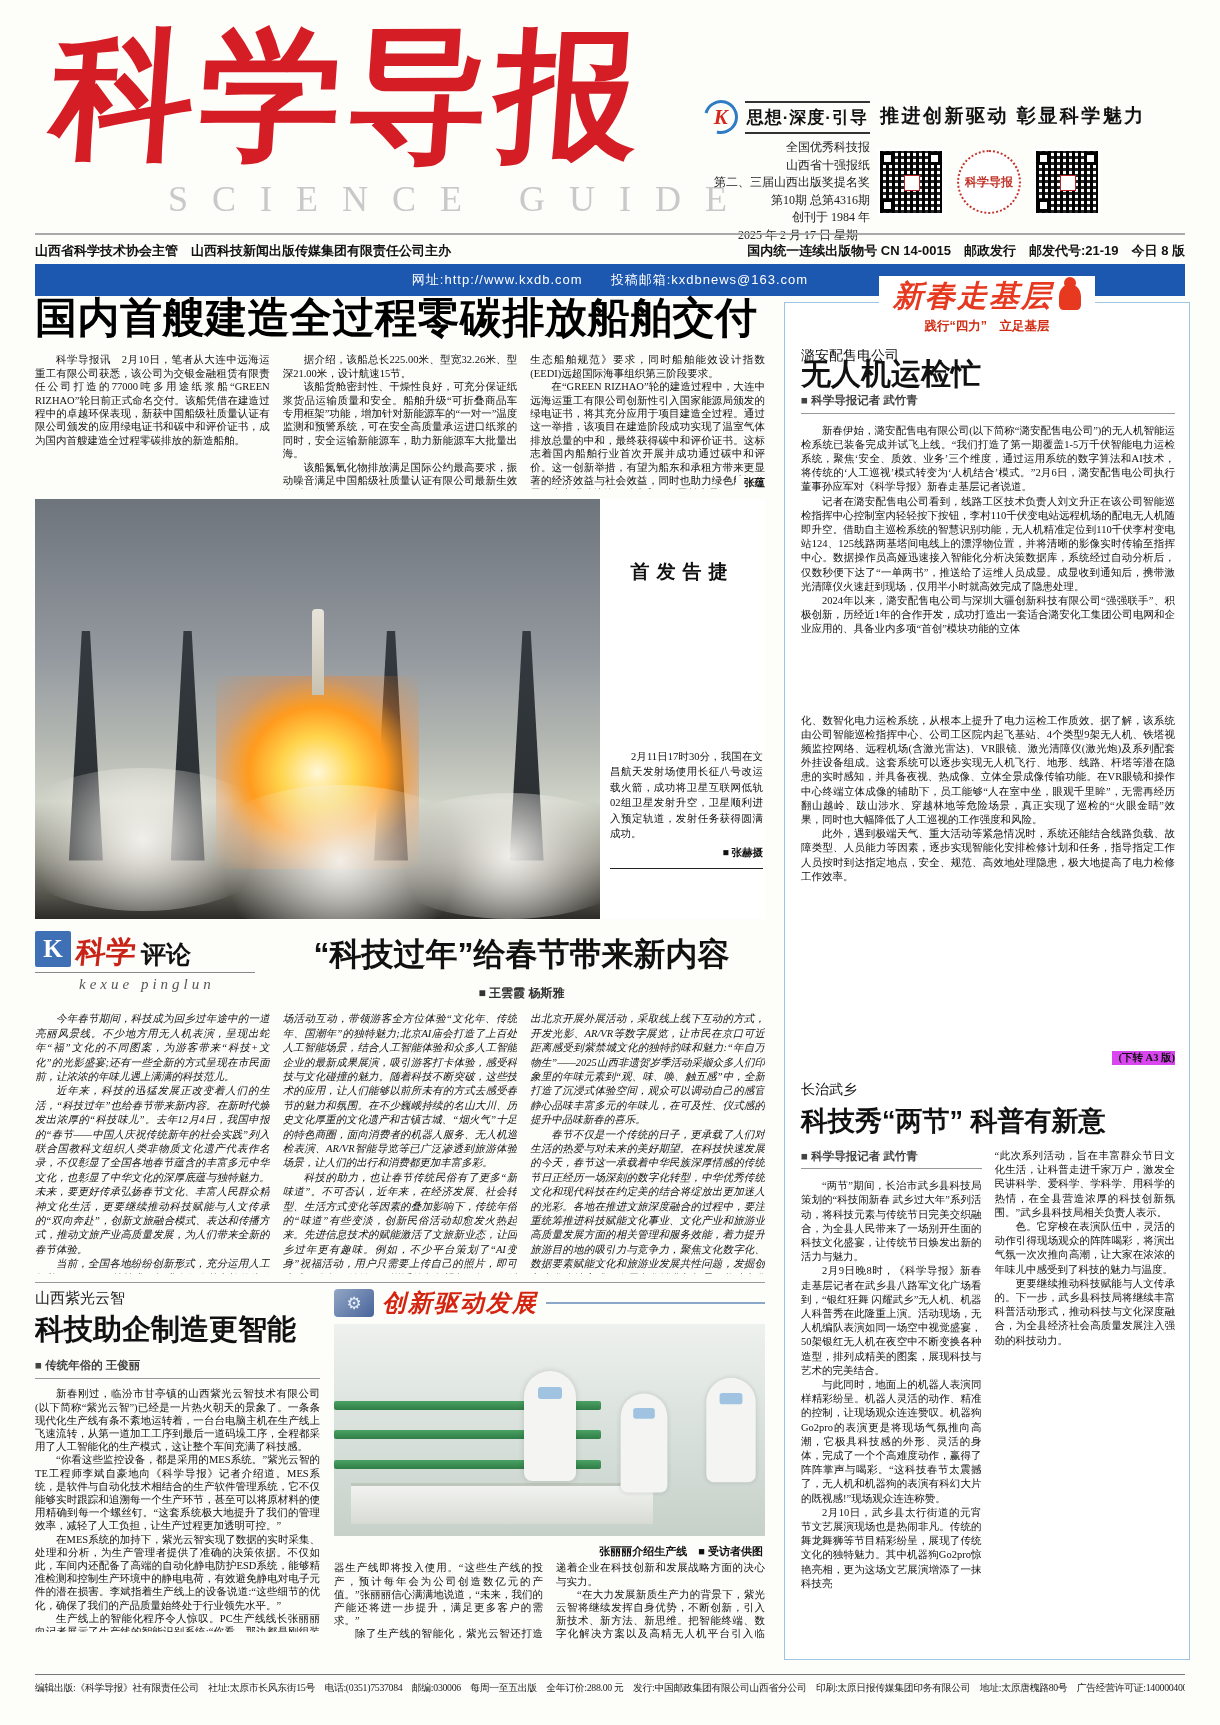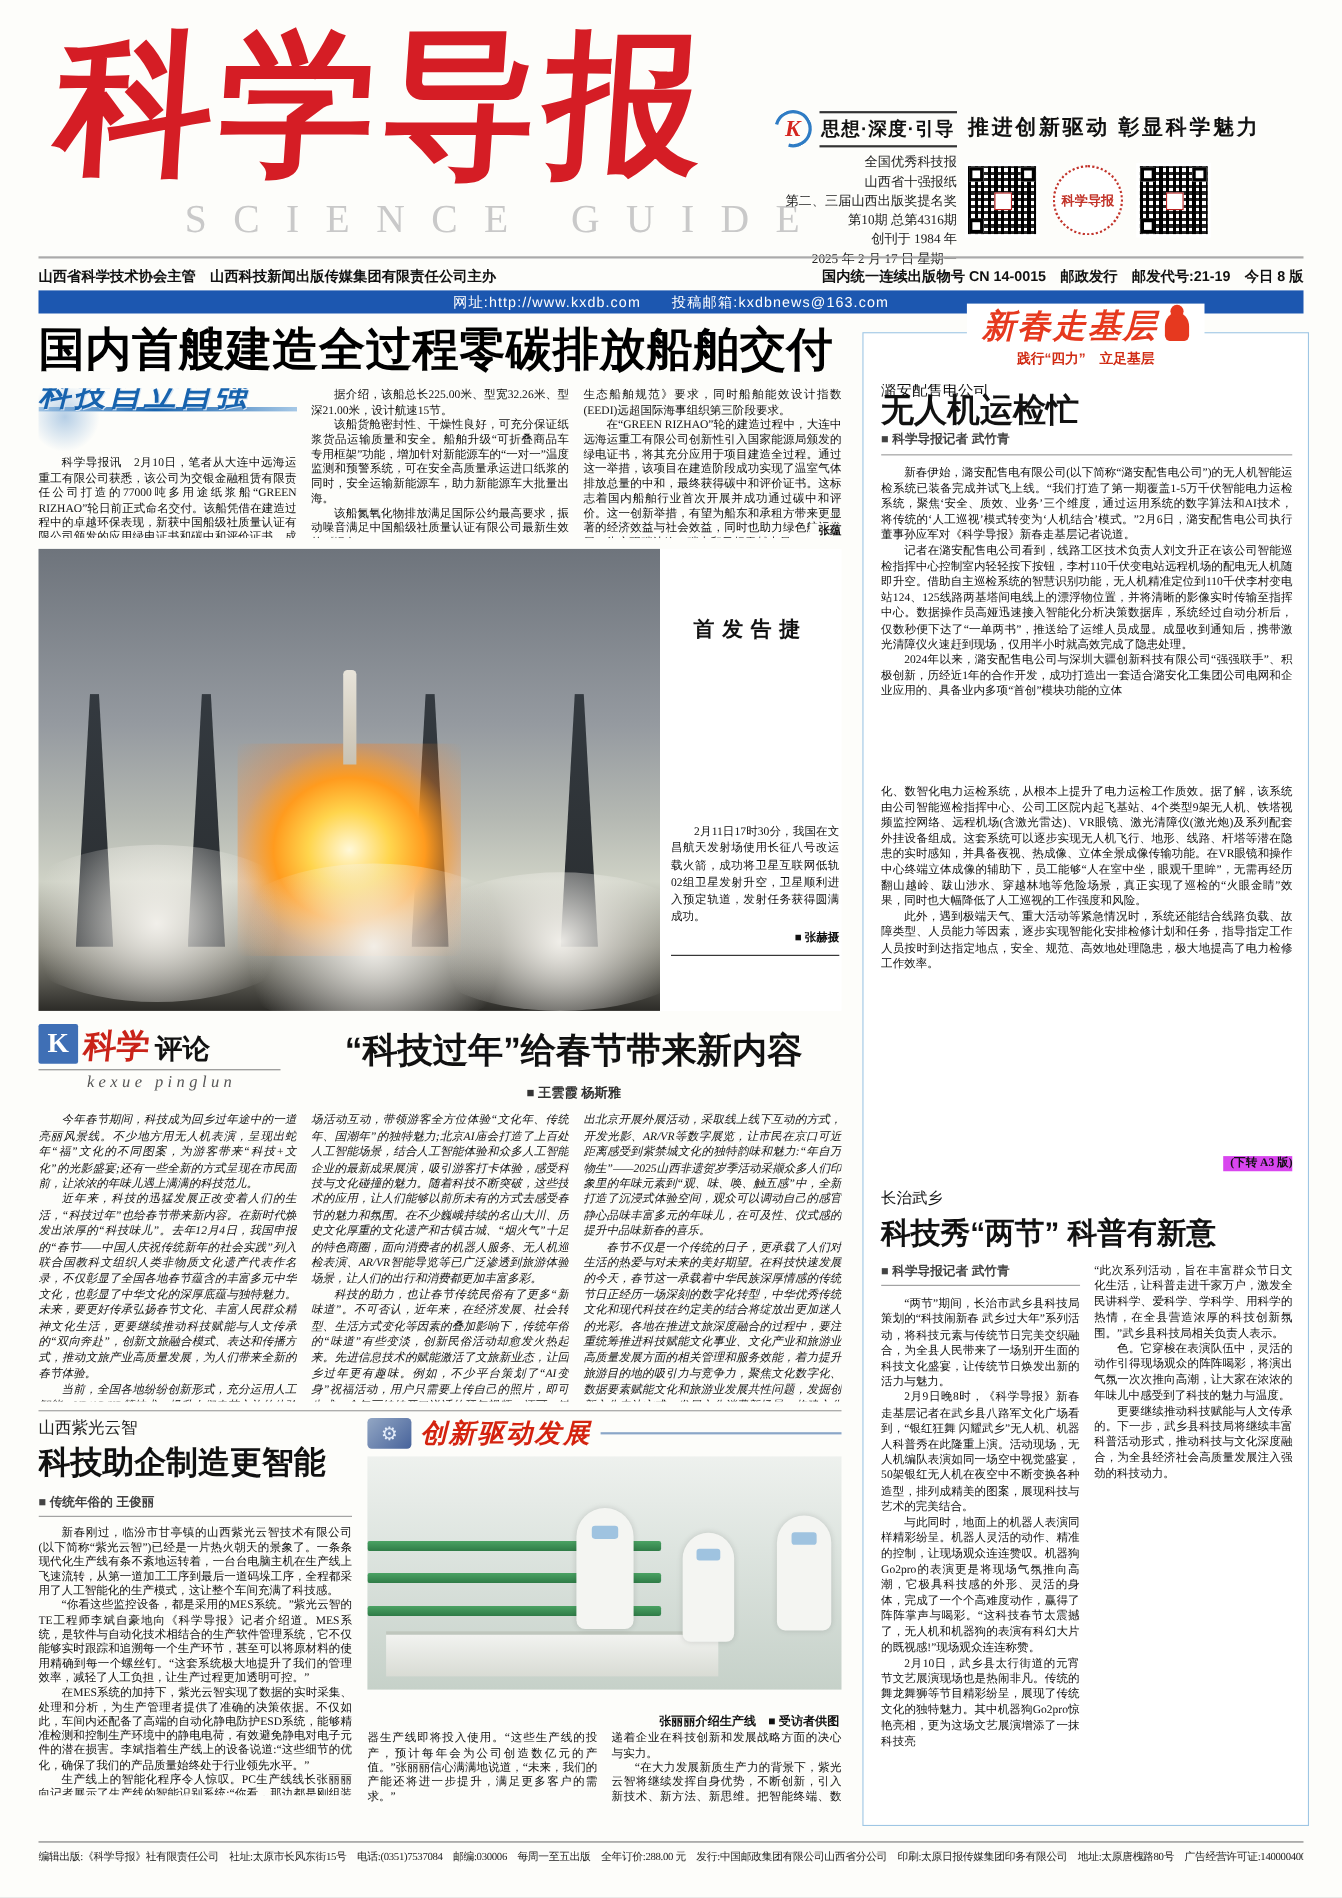--- a/index.html
+++ b/index.html
@@ -28,21 +28,21 @@
   .qr .eye{position:absolute;width:13px;height:13px;border:3px solid #000;background:#fff;box-sizing:border-box;}
   .qr .eye.tl{left:1px;top:1px}.qr .eye.tr{right:1px;top:1px}.qr .eye.bl{left:1px;bottom:1px}
   .qr .logo-dot{position:absolute;left:24px;top:24px;width:14px;height:14px;background:#fff;border:1px solid #b22;
                 color:#b22;font-size:7px;line-height:6px;text-align:center;overflow:hidden;}
   .stamp{width:60px;height:60px;border:2px dotted #c2342a;border-radius:50%;display:grid;place-items:center;
          color:#c2342a;font-size:12px;font-weight:700;text-align:center;line-height:14px;background:#fff;}
   
   .top-rule{position:absolute;left:35px;right:35px;top:233px;height:2px;background:#aaa;}
   .pub-row{position:absolute;left:35px;right:35px;top:242px;display:flex;justify-content:space-between;
            font-size:13px;font-weight:700;font-family:"Liberation Sans",sans-serif;}
-  .blue-bar{position:absolute;left:35px;right:35px;top:264px;height:21px;background:#1c57b0;color:#fff;
+  .blue-bar{position:absolute;left:35px;right:35px;top:264px;height:32px;background:#1c57b0;color:#fff;
             display:grid;place-items:center;font-size:13px;letter-spacing:1px;font-family:"Liberation Sans",sans-serif;}
   
   .left-main{position:absolute;left:35px;top:293px;width:730px;}
   .lead-headline{margin:0;font-size:42px;line-height:1.2;font-weight:900;letter-spacing:0.5px;color:#000;
                  font-family:"Liberation Sans",sans-serif;white-space:nowrap;}
   .lead-cols{margin-top:10px;display:flex;gap:13px;height:136px;overflow:hidden;}
   .col{flex:1;font-size:10.5px;line-height:13.4px;text-align:justify;overflow:hidden;position:relative;}
   .col p{margin:0;text-indent:2em;}
   .cont p:first-child{text-indent:0;}
   .lead-author{position:absolute;right:0;bottom:0;background:#fdfdfa;font-weight:700;padding-left:8px;}
@@ -102,21 +102,21 @@
                font-family:"Liberation Sans",sans-serif;white-space:nowrap;}
   .innov-line{flex:1;height:2px;background:#8aa6c8;}
   .factory-art{position:relative;margin-top:5px;height:212px;overflow:hidden;
       background:linear-gradient(180deg,#eef1ee 0%,#dde4df 40%,#c6d1c9 100%);}
   .rail{position:absolute;left:0;width:62%;height:9px;background:linear-gradient(#4aa263,#2f7c47);border-radius:2px;}
   .r1{top:36%}.r2{top:50%}.r3{top:64%}
   .bench{position:absolute;left:4%;bottom:6%;width:70%;height:18%;background:linear-gradient(#f2f3f0,#d8dbd4);border-top:3px solid #bfc6bd;}
   .worker{position:absolute;width:52px;height:110px;background:#f4f5f2;border-radius:26px 26px 8px 8px;box-shadow:0 0 6px rgba(0,0,0,.15);}
   .worker:after{content:"";position:absolute;left:14px;top:16px;width:24px;height:12px;background:#9fc3e0;border-radius:3px;}
   .w1{left:44%;top:22%}.w2{left:66%;top:30%;transform:scale(.9)}.w3{left:86%;top:24%;transform:scale(.95)}
-  .factory-caption{text-align:right;font-size:11px;font-weight:700;padding:21px 2px 2px;font-family:"Liberation Sans",sans-serif;}
+  .factory-caption{text-align:right;font-size:11px;font-weight:700;padding:8px 2px 2px;font-family:"Liberation Sans",sans-serif;}
   .bm-cols{display:flex;gap:13px;flex:1;overflow:hidden;}
   .bm-cols .col{line-height:13.2px;}
   
   .sidebar{position:absolute;left:784px;top:302px;width:404px;height:1356px;border:1px solid #9ec6e4;background:#fff;}
   .xc-logo{position:absolute;top:-27px;left:50%;transform:translateX(-50%);background:#fff;padding:0 14px;text-align:center;white-space:nowrap;}
   .xc-main-row{display:flex;align-items:center;gap:6px;justify-content:center;}
   .xc-main{font-size:30px;font-weight:900;font-style:italic;color:#e6391f;letter-spacing:2px;font-family:"Liberation Sans",sans-serif;}
   .xc-figure{width:22px;height:26px;background:#e6391f;border-radius:50% 50% 20% 20%;position:relative;}
   .xc-figure:after{content:"";position:absolute;left:5px;top:-7px;width:12px;height:12px;background:#e6391f;border-radius:50%;}
   .xc-sub{font-size:12.5px;font-weight:700;color:#d02a12;margin-top:1px;font-family:"Liberation Sans",sans-serif;}
@@ -191,25 +191,20 @@
   <div class="blue-bar">
     <span>网址:http://www.kxdb.com　　投稿邮箱:kxdbnews@163.com</span>
   </div>
 
   <div class="left-main">
 
     <h1 class="lead-headline">国内首艘建造全过程零碳排放船舶交付</h1>
 
     <div class="lead-cols">
       <div class="col">
-        <div class="tech-badge">
-          <span class="tech-swirl"></span>
-          <div class="tech-text">科技自立自强</div>
-          <div class="tech-bar"></div>
-        </div>
         <div>
             <p>科学导报讯　2月10日，笔者从大连中远海运重工有限公司获悉，该公司为交银金融租赁有限责任公司打造的77000吨多用途纸浆船“GREEN RIZHAO”轮日前正式命名交付。该船凭借在建造过程中的卓越环保表现，新获中国船级社质量认证有限公司颁发的应用绿电证书和碳中和评价证书，成为国内首艘建造全过程零碳排放的新造船舶。</p>
           </div>
       </div>
       <div class="col">
           <p>据介绍，该船总长225.00米、型宽32.26米、型深21.00米，设计航速15节。</p>
           <p>该船货舱密封性、干燥性良好，可充分保证纸浆货品运输质量和安全。船舶升级“可折叠商品车专用框架”功能，增加针对新能源车的“一对一”温度监测和预警系统，可在安全高质量承运进口纸浆的同时，安全运输新能源车，助力新能源车大批量出海。</p>
           <p>该船氮氧化物排放满足国际公约最高要求，振动噪音满足中国船级社质量认证有限公司最新生效的《绿色</p>
         </div>
       <div class="col cont">

